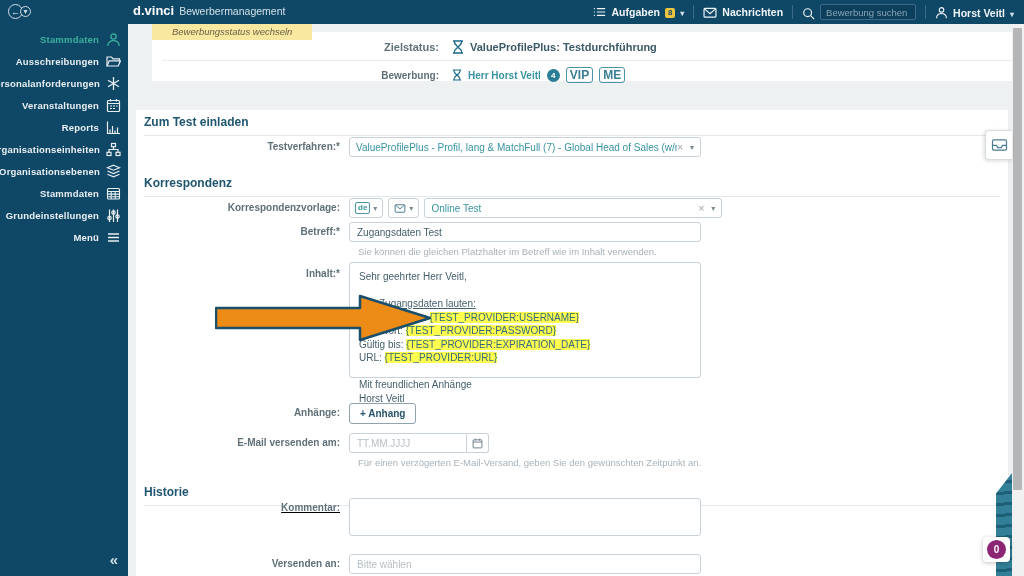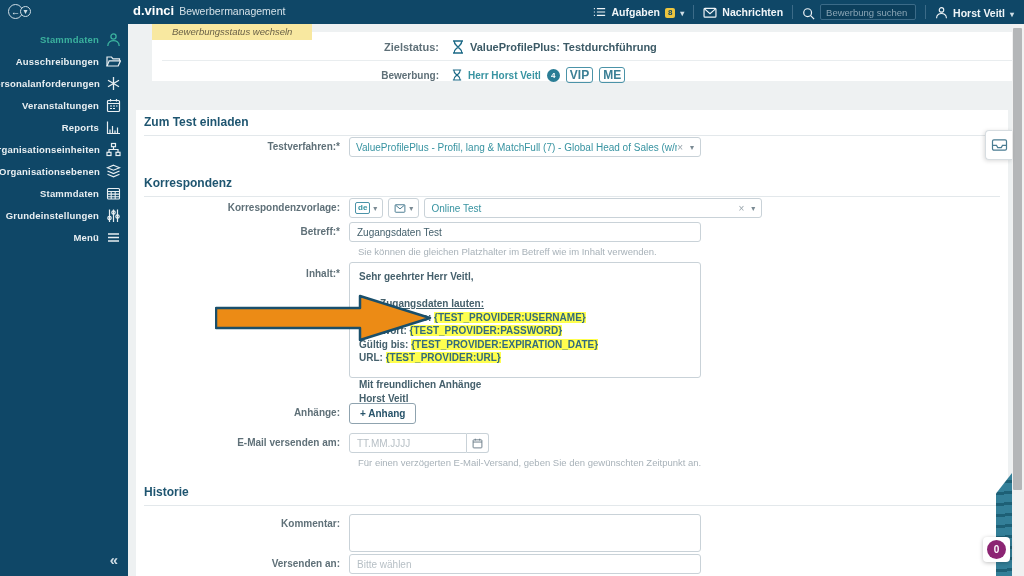--- a/index.html
+++ b/index.html
@@ -59,21 +59,21 @@
   .ffield { margin-left:0; }
   .selectbox { width:352px; height:20px; border:1px solid #c9d2d8; border-radius:3px; background:#fff; display:flex; align-items:center; font-size:10px; padding:0 6px; color:#3793a1; cursor:pointer; }
   .selectbox .sel-text { flex:1; white-space:nowrap; overflow:hidden; }
   .sel-x { color:#9aa6ad; font-size:10px; margin-right:7px; cursor:pointer; }
   .sel-c { color:#7a8a93; font-size:8px; }
   .textinput { width:352px; height:20px; border:1px solid #c9d2d8; border-radius:3px; font-size:10px; color:#44606c; padding:0 7px; font-family:"Liberation Sans",sans-serif; }
   .textinput::placeholder { color:#b6bfc5; }
   .helper { position:absolute; left:222px; font-size:9.5px; color:#a8b2b9; }
   .minibtn { height:20px; border:1px solid #c9d2d8; border-radius:3px; background:#fff; display:flex; align-items:center; gap:3px; padding:0 5px; cursor:pointer; margin-right:5px; }
   .minibtn .lang { border:1px solid #4b93a8; color:#3793a1; border-radius:2px; font-size:8px; font-weight:bold; padding:1px 2px; line-height:1; }
-  .editor { width:352px; height:116px; border:1px solid #c9d2d8; border-radius:3px; padding:7px 9px; font-size:10px; line-height:13.5px; color:#45606c; background:#fff;font-weight:bold; }
+  .editor { width:352px; height:116px; border:1px solid #c9d2d8; border-radius:3px; padding:7px 9px; font-size:10px; line-height:13.5px; color:#45606c; background:#fff; }
   .tline { white-space:nowrap; }
   .tline.blank { height:13.5px; }
   .tline.und { text-decoration:underline; }
   .hl { background:#ffff4f; color:#336b7d; }
   .attachbtn { border:1px solid #8fa3af; border-radius:3px; background:#fff; color:#27536a; font-size:10px; font-weight:bold; padding:4px 10px; cursor:pointer; font-family:"Liberation Sans",sans-serif; }
   .dategroup { display:flex; }
   .dateinput { width:118px; height:20px; border:1px solid #c9d2d8; border-radius:3px 0 0 3px; font-size:10px; color:#44606c; padding:0 7px; font-family:"Liberation Sans",sans-serif; }
   .dateinput::placeholder { color:#b6bfc5; }
   .datebtn { width:22px; height:20px; border:1px solid #c9d2d8; border-left:none; border-radius:0 3px 3px 0; background:#fff; display:flex; align-items:center; justify-content:center; cursor:pointer; }
   .commentarea { width:352px; height:38px; border:1px solid #c9d2d8; border-radius:3px; background:#fff; resize:none; }
@@ -302,21 +302,21 @@
       </div>
       <div class="minibtn">
         <span style="display:flex;">
           <svg width="12" height="9" viewBox="0 0 15 12" fill="none" stroke="#4a7c92" stroke-width="1.3">
               <rect x="1" y="1" width="13" height="10" rx="1"></rect>
               <path d="M1.5,1.5 L7.5,6.5 L13.5,1.5"></path>
             </svg>
         </span>
         <span class="sel-c">▾</span>
       </div>
-      <div class="selectbox" style="width:338px;align-items:center;">
+      <div class="selectbox" style="width:298px;align-items:center;">
         <span class="sel-text">Online Test</span>
         <span class="sel-x">×</span>
         <span class="sel-c">▾</span>
       </div>
     </div>
   </div>
 
   <div class="frow" style="top:112px;">
     <div class="flabel">Betreff:*</div>
     <input class="textinput" value="Zugangsdaten Test" style="">
@@ -355,21 +355,21 @@
               <path d="M1.5,5.5 H13.5 M4.5,1 V3.5 M10.5,1 V3.5"></path>
             </svg>
         </span>
       </div>
     </div>
   </div>
   <div class="helper" style="top:347px;">Für einen verzögerten E-Mail-Versand, geben Sie den gewünschten Zeitpunkt an.</div>
 
   <div class="sechead" style="top:375px;">Historie</div>
 
-  <div class="frow" style="top:404px;">
+  <div class="frow" style="top:388px;text-decoration:underline;">
     <div class="flabel">Kommentar:</div>
     <textarea class="commentarea" style=""></textarea>
   </div>
 
   <div class="frow" style="top:444px;">
     <div class="flabel">Versenden an:</div>
     <input class="textinput" placeholder="Bitte wählen" style="">
   </div>
 </div>
 

